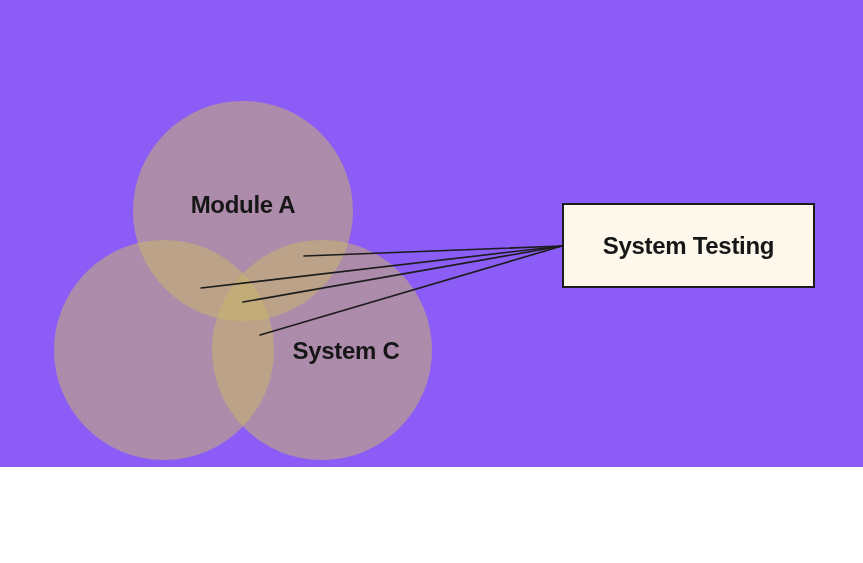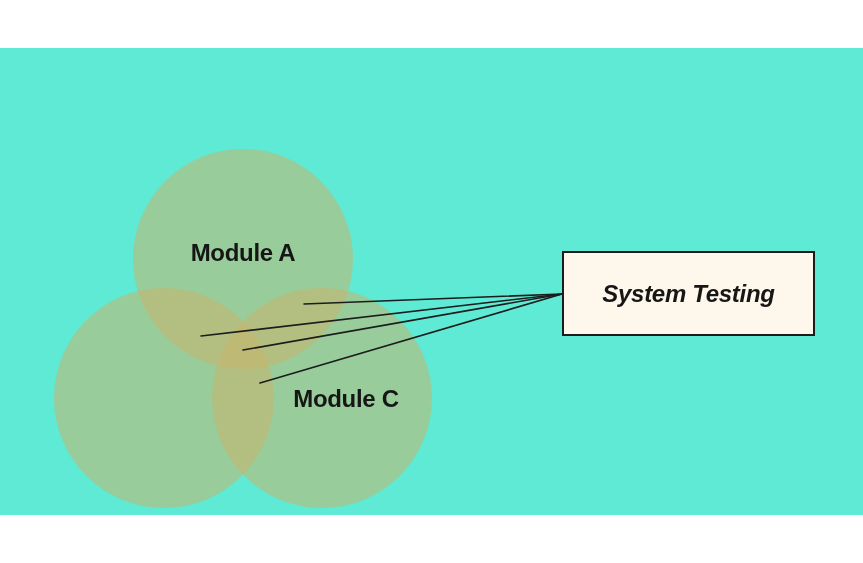--- a/index.html
+++ b/index.html
@@ -34,30 +34,30 @@
     justify-content: center;
     font-size: 24px;
     font-weight: 700;
     letter-spacing: -0.3px;
     white-space: nowrap;
   }
 </style>
 </head>
 <body>
 
-<div id="canvas" style="width: 863px; height: 467px; background: #5eead4; margin-top: 48px;">
+<div id="canvas" style="width: 863px; height: 467px; background: #8b5cf6;">
   <svg id="venn-svg" width="863" height="563" viewBox="0 0 863 563">
       <circle cx="243" cy="211" r="110" fill="#C9B46C" fill-opacity="0.55"></circle>
       <circle cx="164" cy="350" r="110" fill="#C9B46C" fill-opacity="0.55"></circle>
       <circle cx="322" cy="350" r="110" fill="#C9B46C" fill-opacity="0.55"></circle>
       <line x1="562" y1="246" x2="304" y2="256" stroke="#1C1C1C" stroke-width="1.6" stroke-linecap="round"></line>
       <line x1="562" y1="246" x2="201" y2="288" stroke="#1C1C1C" stroke-width="1.6" stroke-linecap="round"></line>
       <line x1="562" y1="246" x2="243" y2="302" stroke="#1C1C1C" stroke-width="1.6" stroke-linecap="round"></line>
       <line x1="562" y1="246" x2="260" y2="335" stroke="#1C1C1C" stroke-width="1.6" stroke-linecap="round"></line>
     </svg>
 
   <div class="module-label" style="left: 243px; top: 205px; color: rgb(22, 22, 22);">Module A</div>
-  <div class="module-label" style="left: 346px; top: 351px; color: rgb(22, 22, 22);">Module C</div>
+  <div class="module-label" style="left: 346px; top: 351px; color: rgb(22, 22, 22);">System C</div>
 
-  <div class="callout" id="callout-box" style="left: 562px; top: 203px; width: 253px; height: 85px; background: rgb(253, 248, 235); border-color: rgb(28, 28, 28); color: rgb(22, 22, 22); font-style: italic;">
+  <div class="callout" id="callout-box" style="left: 562px; top: 203px; width: 253px; height: 85px; background: rgb(253, 248, 235); border-color: rgb(28, 28, 28); color: rgb(22, 22, 22);">
     <span>System Testing</span>
   </div>
 </div>
 
 </body></html>

